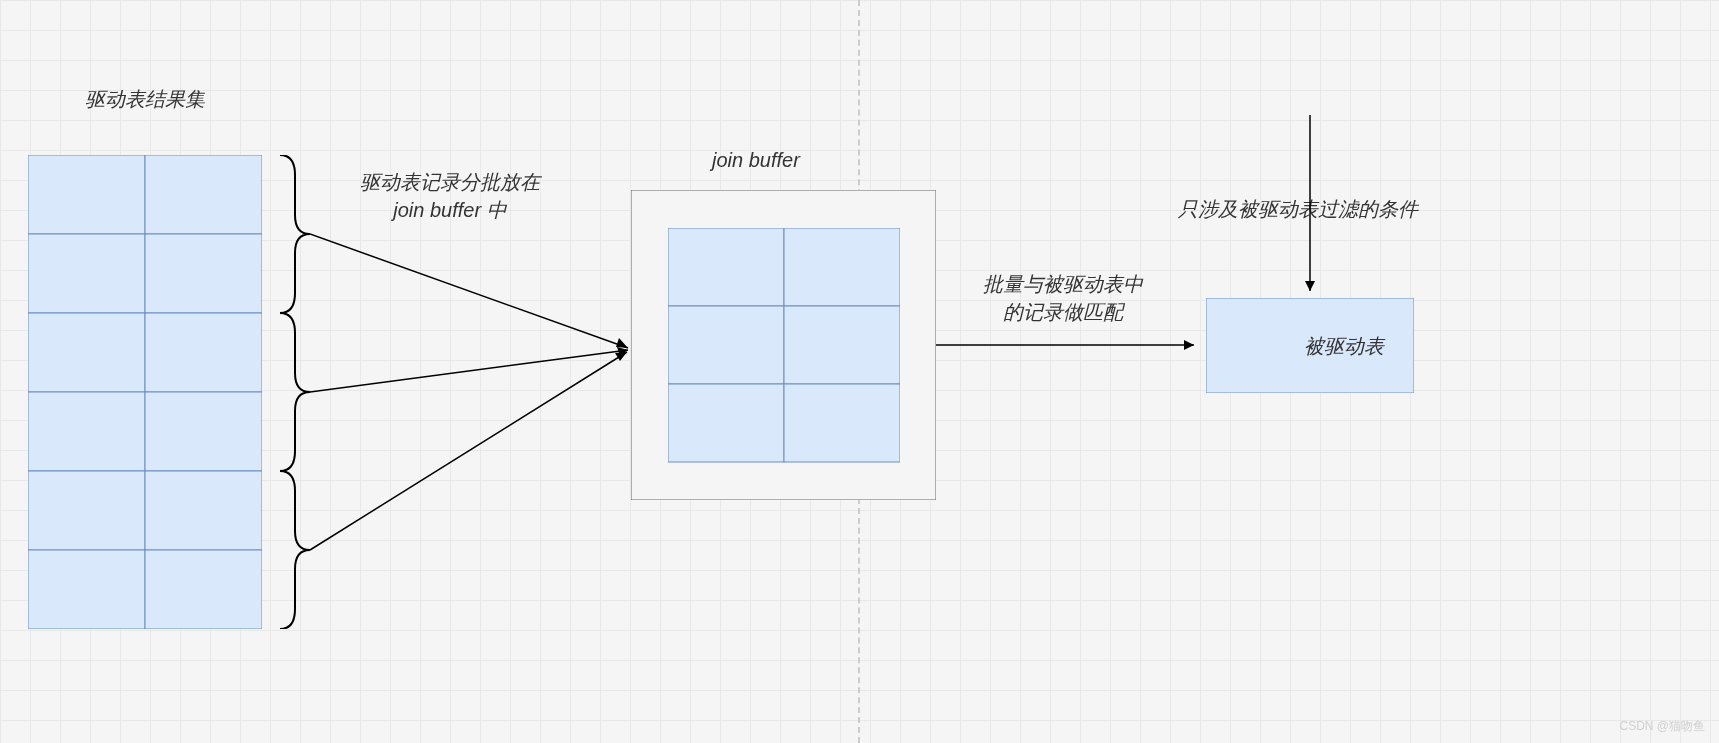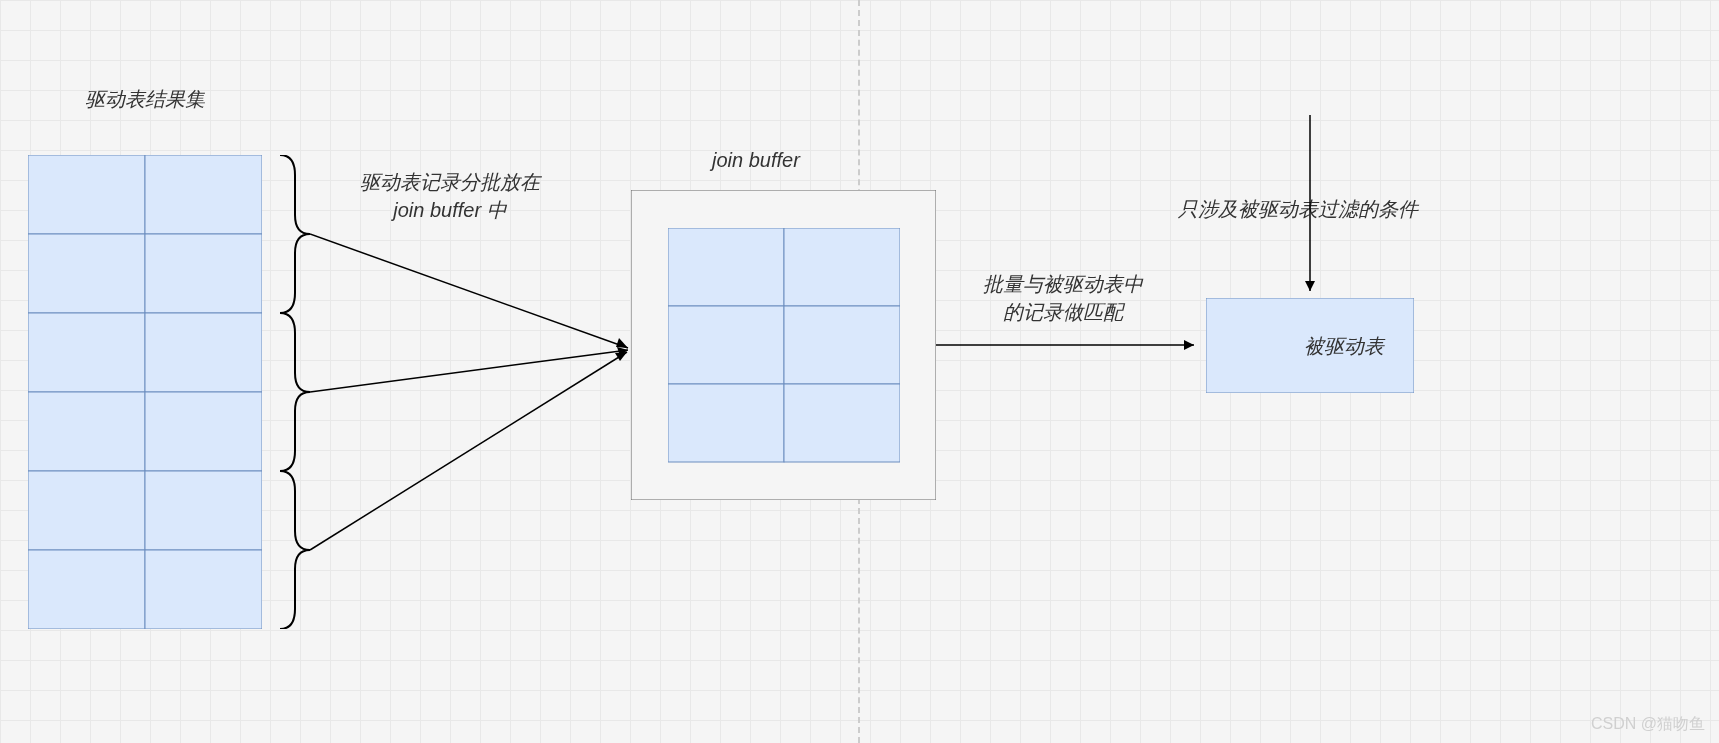--- a/index.html
+++ b/index.html
@@ -33,21 +33,21 @@
     .table-cell-bg { fill: #dae8fc; stroke: #6c8ebf; stroke-width: 1; }
     .box-bg { fill: #f5f5f5; stroke: #666; stroke-width: 1; }
     .driven-box-bg { fill: #dae8fc; stroke: #6c8ebf; stroke-width: 1; }
     .arrow-line { stroke: #000; stroke-width: 1.5; fill: none; }
     .arrow-head { fill: #000; }
     .brace { stroke: #000; stroke-width: 2; fill: none; }
     .watermark {
       position: absolute;
       bottom: 8px;
       right: 14px;
-      font-size: 16px;
+      font-size: 12px;
       color: #d0d0d0;
     }
   </style>
 </head>
 <body>
 
 <div class="page-divider"></div>
 
 <div class="label" style="left:85px; top:85px;">驱动表结果集</div>
 

